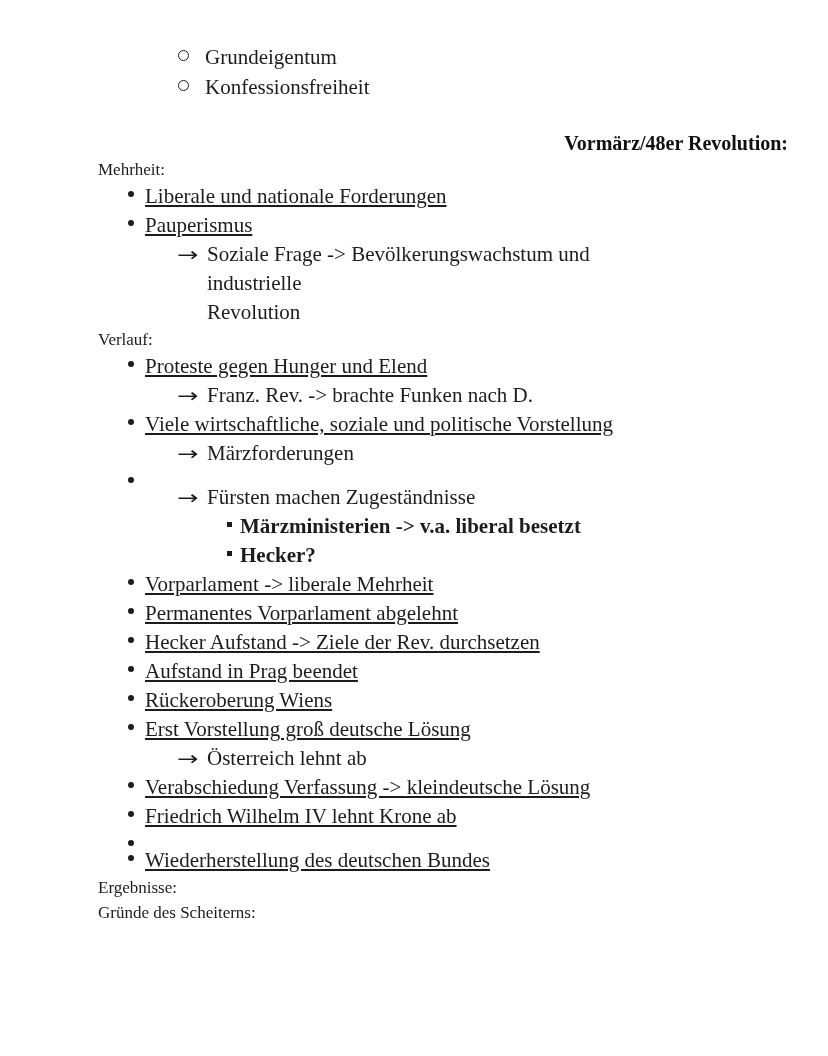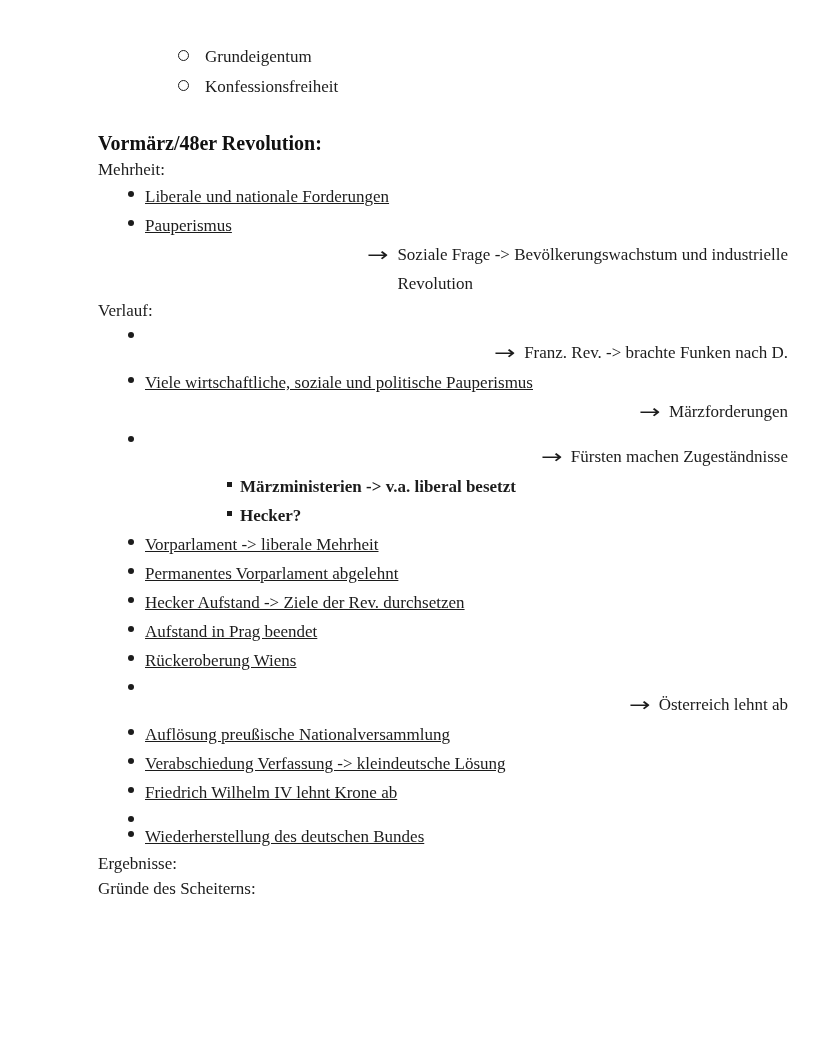--- a/index.html
+++ b/index.html
@@ -12,21 +12,21 @@
   }
   .page {
     box-sizing: border-box;
     width: 828px; height: 1056px;
     padding: 42px 40px 0 98px;
     background: #ffffff;
   }
   .line {
     display: flex;
     align-items: flex-start;
-    font-size: 17px;
+    font-size: 21px;
     line-height: 29px;
   }
   .marker { flex: 0 0 auto; line-height: 29px; }
   .txt { white-space: pre-line; max-width: 480px; }
 
   
   .line.circle { margin-left: 80px; line-height: 30px; }
   .line.circle .marker { width: 27px; }
   .line.circle .marker::before {
     content: ''; display: block;
@@ -41,21 +41,21 @@
   .line.disc .marker { width: 17px; }
   .line.disc .marker::before {
     content: ''; display: block;
     width: 6px; height: 6px;
     background: #1c1c1c;
     border-radius: 50%;
     margin-top: 9px;
   }
 
   
-  .line.arrow { margin-left: 79px; justify-content: flex-end; }
+  .line.arrow { margin-left: 79px; }
   .line.arrow .marker { width: 30px; }
   .line.arrow .marker::before {
     content: '\2192';
     display: inline-block;
     font-family: "DejaVu Sans", sans-serif;
     font-size: 19px;
     transform: scaleX(1.35);
     transform-origin: left center;
   }
 
@@ -68,20 +68,21 @@
     background: #1c1c1c;
     margin-top: 10px;
   }
 
   .heading {
     margin: 28px 0 0 0;
     font-size: 20px;
     font-weight: bold;
     line-height: 27px;
     color: #111111;
+    text-align: right;
   }
   .section-label {
     font-size: 17px;
     line-height: 25px;
   }
 </style>
 </head>
 <body>
 
 <div class="page">
@@ -107,28 +108,29 @@
         <span class="txt">Pauperismus</span>
       </div>
       <div class="line arrow">
         <span class="marker"></span>
         <span class="txt">Soziale Frage -&gt; Bevölkerungswachstum und industrielle
 Revolution</span>
       </div>
       <div class="section-label">Verlauf:</div>
       <div class="line disc">
         <span class="marker"></span>
+        <span class="txt">Proteste gegen Hunger und Elend</span>
       </div>
       <div class="line arrow">
         <span class="marker"></span>
         <span class="txt">Franz. Rev. -&gt; brachte Funken nach D.</span>
       </div>
       <div class="line disc">
         <span class="marker"></span>
-        <span class="txt">Viele wirtschaftliche, soziale und politische Pauperismus</span>
+        <span class="txt">Viele wirtschaftliche, soziale und politische Vorstellung</span>
       </div>
       <div class="line arrow">
         <span class="marker"></span>
         <span class="txt">Märzforderungen</span>
       </div>
       <div class="line disc">
         <span class="marker"></span>
       </div>
       <div class="line arrow">
         <span class="marker"></span>
@@ -157,28 +159,25 @@
       <div class="line disc">
         <span class="marker"></span>
         <span class="txt">Aufstand in Prag beendet</span>
       </div>
       <div class="line disc">
         <span class="marker"></span>
         <span class="txt">Rückeroberung Wiens</span>
       </div>
       <div class="line disc">
         <span class="marker"></span>
+        <span class="txt">Erst Vorstellung groß deutsche Lösung</span>
       </div>
       <div class="line arrow">
         <span class="marker"></span>
         <span class="txt">Österreich lehnt ab</span>
-      </div>
-      <div class="line disc">
-        <span class="marker"></span>
-        <span class="txt">Auflösung preußische Nationalversammlung</span>
       </div>
       <div class="line disc">
         <span class="marker"></span>
         <span class="txt">Verabschiedung Verfassung -&gt; kleindeutsche Lösung</span>
       </div>
       <div class="line disc">
         <span class="marker"></span>
         <span class="txt">Friedrich Wilhelm IV lehnt Krone ab</span>
       </div>
       <div class="line disc">

